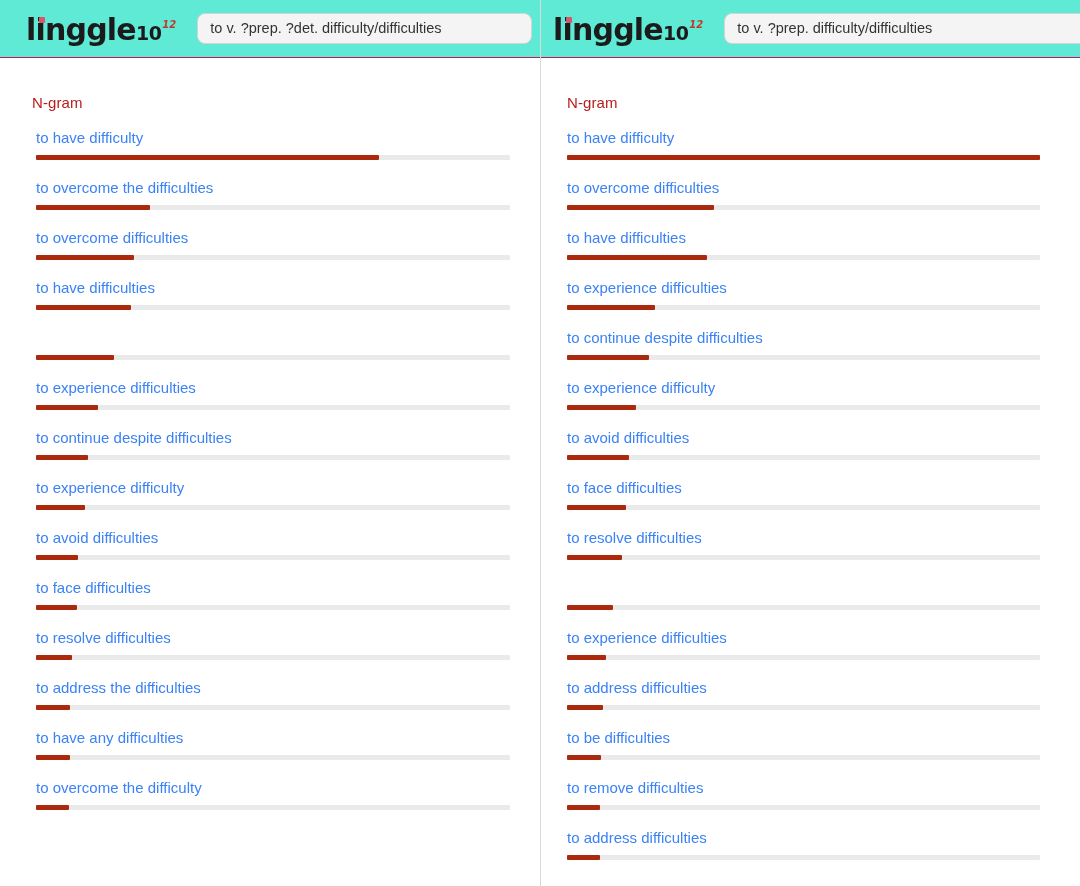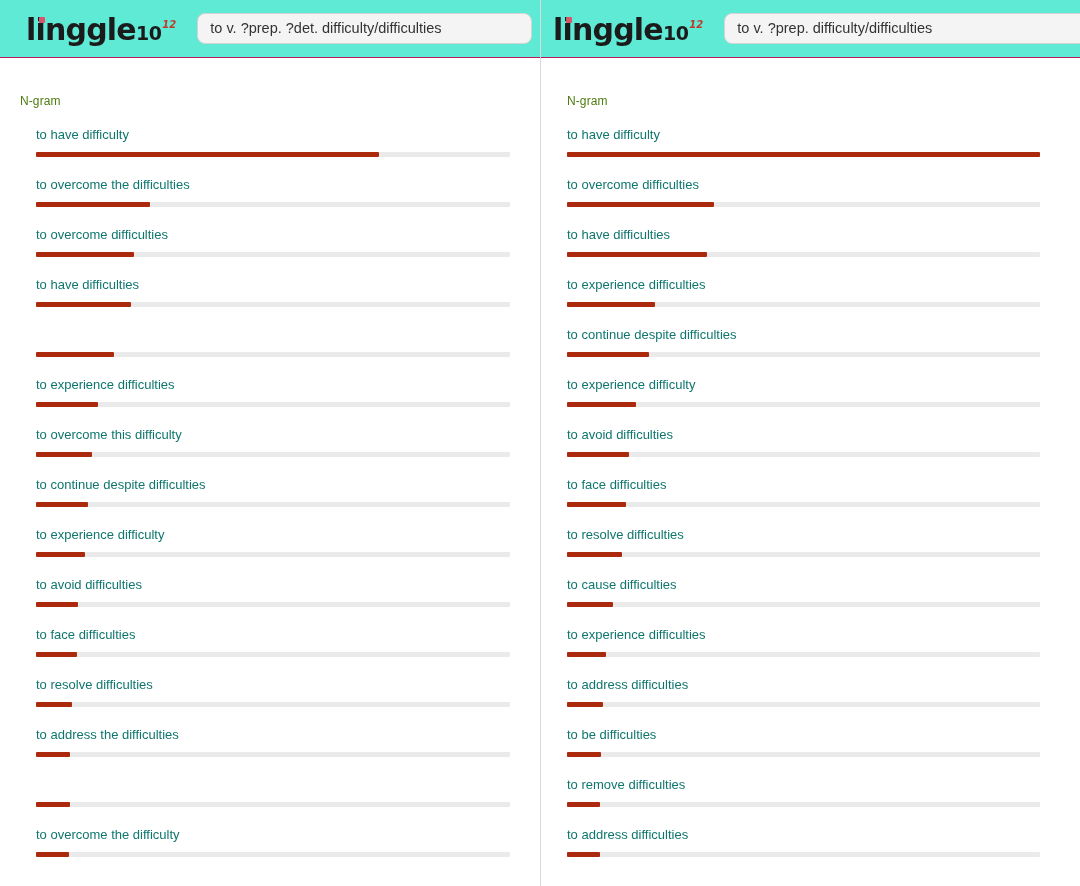--- a/index.html
+++ b/index.html
@@ -99,40 +99,40 @@
     white-space: nowrap;
   }
   .panel.left  .query-box { margin-right: 8px; }
   .panel.right .query-box { margin-right: -8px; }
 
   
   .results {
     padding: 0;
   }
   .col-head {
-    color: #4d7c0f;
-    font-size: 12px;
-    padding: 36px 0 0 20px;
+    color: #b91c1c;
+    font-size: 15px;
+    padding: 36px 0 0 32px;
     letter-spacing: 0.1px;
   }
   .panel.right .col-head { padding-left: 26px; }
 
   .rows { margin-top: 16px; }
 
   .row {
     height: 50px;
     position: relative;
     padding-left: 36px;
     padding-right: 30px;
   }
   .panel.right .row { padding-left: 26px; padding-right: 40px; }
 
   .row-label {
-    font-size: 13px;
-    color: #0f766e;
+    font-size: 15px;
+    color: #3b82f6;
     line-height: 18px;
     padding-top: 2px;
     white-space: nowrap;
   }
   .track {
     position: absolute;
     left: 36px;
     right: 30px;
     top: 28px;
     height: 5px;
@@ -191,26 +191,20 @@
               <div class="bar" style="width: 16.5517%;"></div>
             </div>
           </div>
           <div class="row">
             <div class="row-label">to experience difficulties</div>
             <div class="track">
               <div class="bar" style="width: 13.1034%;"></div>
             </div>
           </div>
           <div class="row">
-            <div class="row-label">to overcome this difficulty</div>
-            <div class="track">
-              <div class="bar" style="width: 11.7241%;"></div>
-            </div>
-          </div>
-          <div class="row">
             <div class="row-label">to continue despite difficulties</div>
             <div class="track">
               <div class="bar" style="width: 11.0345%;"></div>
             </div>
           </div>
           <div class="row">
             <div class="row-label">to experience difficulty</div>
             <div class="track">
               <div class="bar" style="width: 10.3448%;"></div>
             </div>
@@ -233,20 +227,21 @@
               <div class="bar" style="width: 7.58621%;"></div>
             </div>
           </div>
           <div class="row">
             <div class="row-label">to address the difficulties</div>
             <div class="track">
               <div class="bar" style="width: 7.24138%;"></div>
             </div>
           </div>
           <div class="row">
+            <div class="row-label">to have any difficulties</div>
             <div class="track">
               <div class="bar" style="width: 7.24138%;"></div>
             </div>
           </div>
           <div class="row">
             <div class="row-label">to overcome the difficulty</div>
             <div class="track">
               <div class="bar" style="width: 6.89655%;"></div>
             </div>
           </div>
@@ -313,21 +308,20 @@
               <div class="bar" style="width: 12.4138%;"></div>
             </div>
           </div>
           <div class="row">
             <div class="row-label">to resolve difficulties</div>
             <div class="track">
               <div class="bar" style="width: 11.7241%;"></div>
             </div>
           </div>
           <div class="row">
-            <div class="row-label">to cause difficulties</div>
             <div class="track">
               <div class="bar" style="width: 9.65517%;"></div>
             </div>
           </div>
           <div class="row">
             <div class="row-label">to experience difficulties</div>
             <div class="track">
               <div class="bar" style="width: 8.27586%;"></div>
             </div>
           </div>

